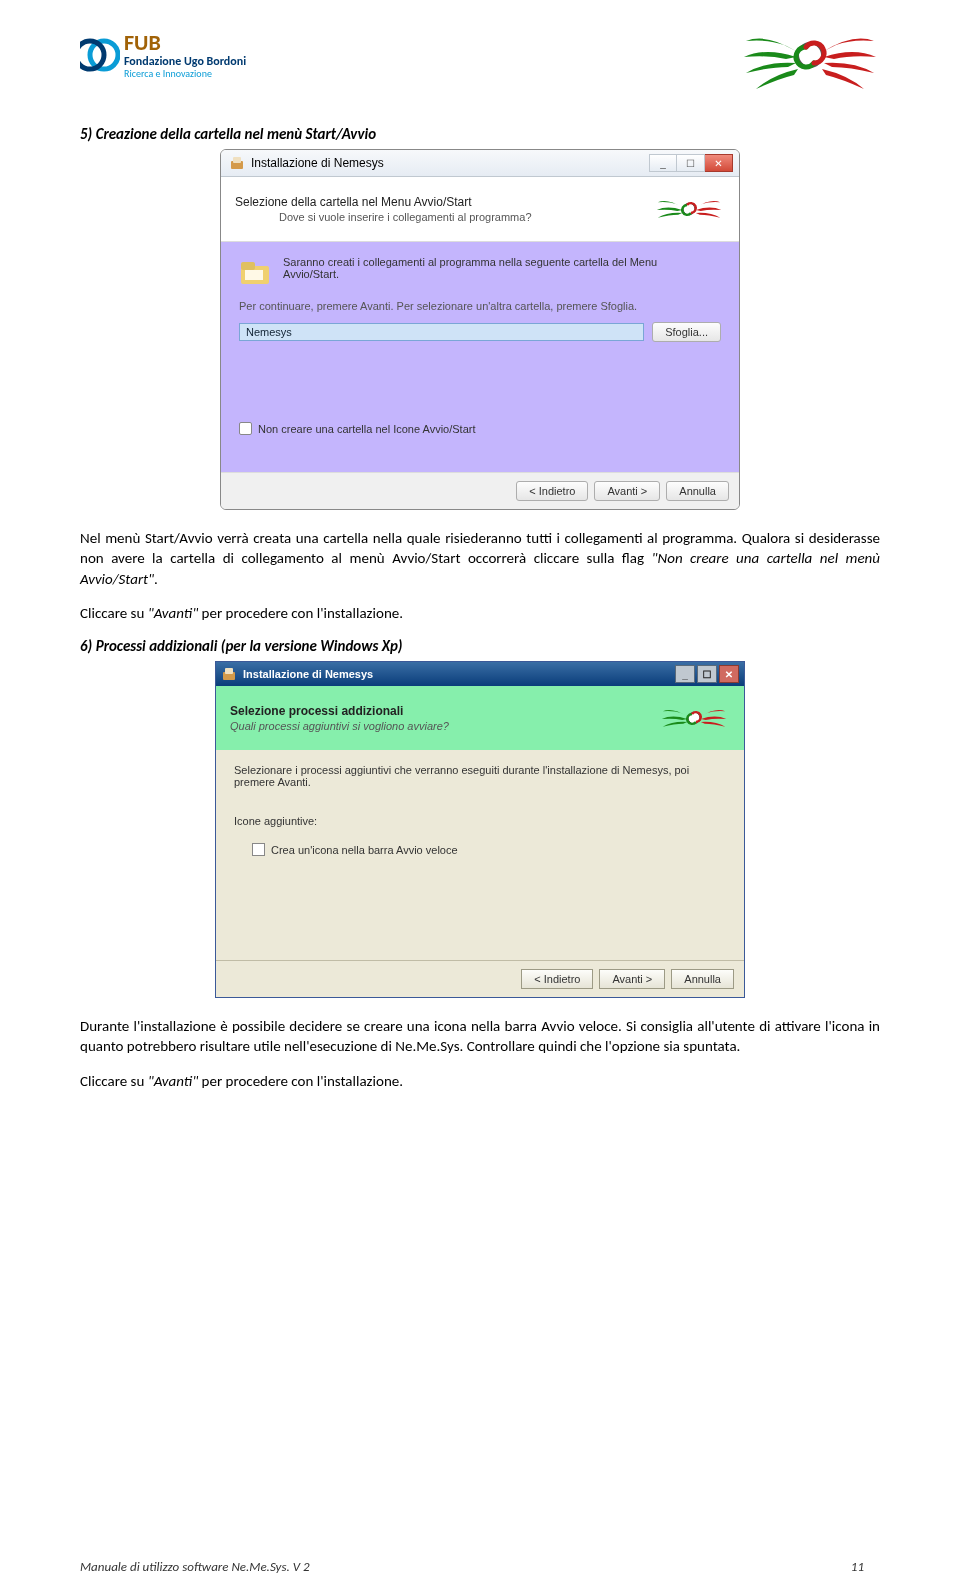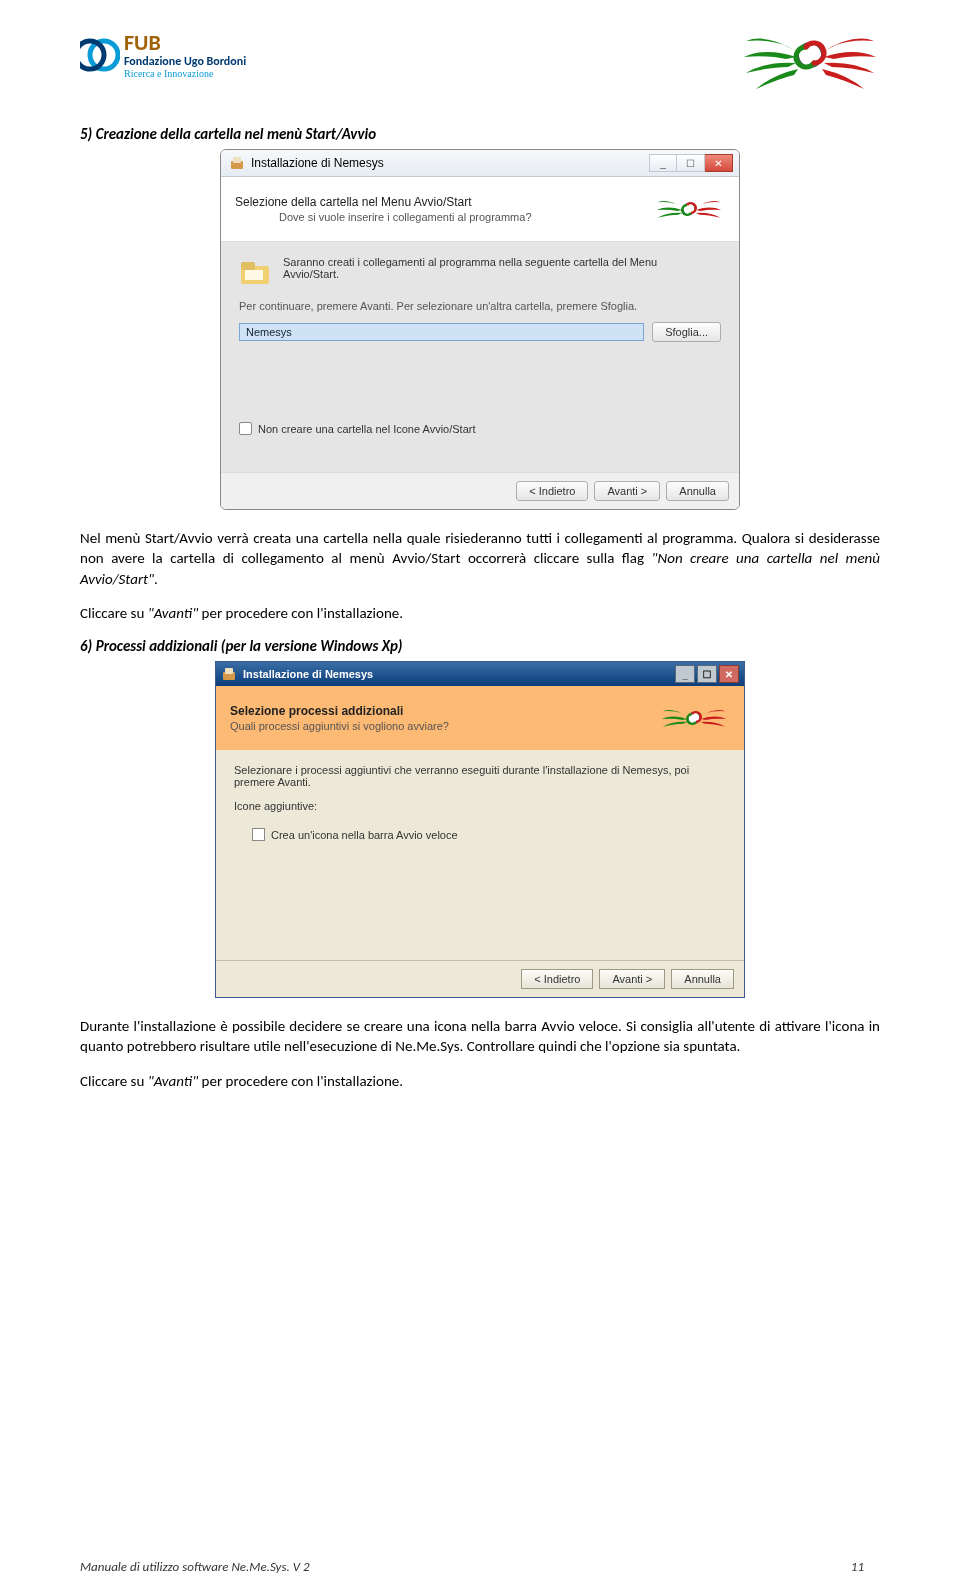--- a/index.html
+++ b/index.html
@@ -30,21 +30,21 @@
 }
 .fub-mark {
   width: 40px;
   height: 48px;
   position: relative;
 }
 .fub-mark svg { width:100%; height:100%; }
 .fub-text-block { line-height: 1; }
 .fub-title { color: #a16207; font-weight: 900; font-size: 22px; letter-spacing: 0; }
 .fub-sub1 { color: #003a70; font-weight: 700; font-size: 12px; margin-top: 1px; }
-.fub-sub2 { color: #0a9cd6; font-size: 10px; margin-top: 2px; font-family: Liberation Serif, serif; }
+.fub-sub2 { color: #0a9cd6; font-size: 10px; margin-top: 2px; }
 .wings-logo { width: 140px; height: 90px; position: relative; }
 .wings-logo.small { width: 72px; height: 44px; }
 .wings-logo svg { width:100%; height:100%; }
 .section-heading {
   font-weight: 700;
   font-style: italic;
   font-size: 15px;
   margin-bottom: 6px;
 }
 .paragraph {
@@ -90,21 +90,21 @@
   display:flex;
   justify-content: space-between;
   align-items:center;
   padding: 10px 14px 10px 14px;
   background: #fff;
 }
 .win7-header-text { font-size: 11px; color:#333; }
 .win7-header-title { font-weight: 400; font-size: 12px; color:#222; margin-bottom:2px; }
 .win7-header-sub { font-size: 11px; color:#555;padding-left:44px; }
 .win7-divider { border:none; border-top: 1px solid #ddd; }
-.win7-body { background:#e5e5e5; padding: 14px 18px 36px 18px; min-height: 230px; font-size: 11px; color:#333; }
+.win7-body { background:#c4b5fd; padding: 14px 18px 36px 18px; min-height: 230px; font-size: 11px; color:#333; }
 .folderinfo-row { display:flex; align-items:flex-start; gap:10px; margin-bottom: 10px; }
 .folder-icon { width:34px; height:34px; }
 .win7-textinput {
   width: 408px;
   border: 1px solid #7aa6d6;
   background: #cfe3f7;
   padding: 2px 6px;
   font-size: 11px;
   color:#123;
 }
@@ -141,26 +141,26 @@
   display:flex; align-items:center; justify-content:space-between;
   padding: 3px 5px;
   font-size: 11px;
   font-weight: 700;
 }
 .xp-title-left { display:flex; align-items:center; gap:6px; }
 .xp-winbtns { display:flex; gap:2px; }
 .xp-winbtn { width:20px; height:18px; background:#c0c8d0; border:1px solid #5a6a7a; color:#222; display:flex; align-items:center; justify-content:center; font-size:10px; }
 .xp-winbtn.close { background:#d06a60; color:#fff; border-color:#8a3a30; }
 .xp-header {
-  background:#fdba74;
+  background:#86efac;
   display:flex; justify-content:space-between; align-items:center;
   padding: 10px 14px;
 }
 .xp-header-title { font-weight:700; font-size:12px; color:#222; }
-.xp-header-sub { font-size:11px; color:#555; margin-top:2px; }
+.xp-header-sub { font-size:11px; color:#555; font-style:italic; margin-top:2px; }
 .xp-body { padding: 14px 18px 18px 18px; min-height: 210px; font-size:11px; color:#333; }
 .xp-checkbox-row { display:flex; align-items:center; gap:6px; font-size:11px; margin-left:18px; margin-top:6px; }
 .xp-footer { border-top:1px solid #c0bca6; padding:8px 10px; display:flex; justify-content:flex-end; gap:6px; }
 .xp-button {
   font-size:11px;
   border:1px solid #9c9a85;
   background: linear-gradient(#fdfdfa,#e6e4d6);
   padding:3px 12px;
   color:#333;
   cursor:pointer;
@@ -358,21 +358,21 @@
               <g fill="#c81e1e">
                   <path d="M14 -4 q30 -18 50 -10 q-22 -2 -38 4 z"></path>
                   <path d="M14 2 q30 -10 52 0 q-24 -2 -42 2 z"></path>
                   <path d="M14 8 q30 -2 50 10 q-24 -6 -42 -6 z"></path>
                 </g>
             </g>
           </svg>
         </div>
       </div>
       <div class="xp-body">
-        <div style="margin-bottom:12px;">Selezionare i processi aggiuntivi che verranno eseguiti durante l'installazione di Nemesys, poi premere Avanti.</div>
+        <div style="margin-bottom:27px;">Selezionare i processi aggiuntivi che verranno eseguiti durante l'installazione di Nemesys, poi premere Avanti.</div>
         <div style="margin-bottom:16px;">Icone aggiuntive:</div>
         <div class="xp-checkbox-row">
           <span class="xp-checkbox"></span>
           <span>Crea un'icona nella barra Avvio veloce</span>
         </div>
       </div>
       <div class="xp-footer">
         <button class="xp-button">&lt; Indietro</button>
         <button class="xp-button">Avanti &gt;</button>
         <button class="xp-button">Annulla</button>

